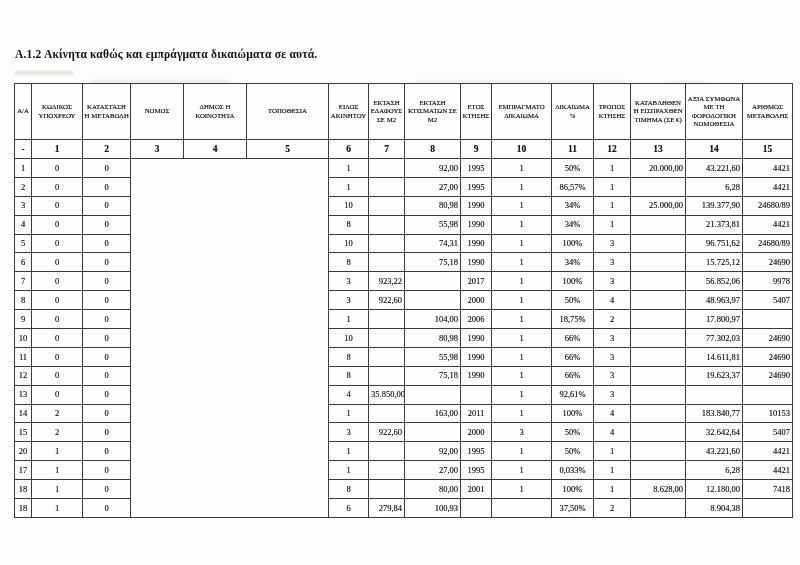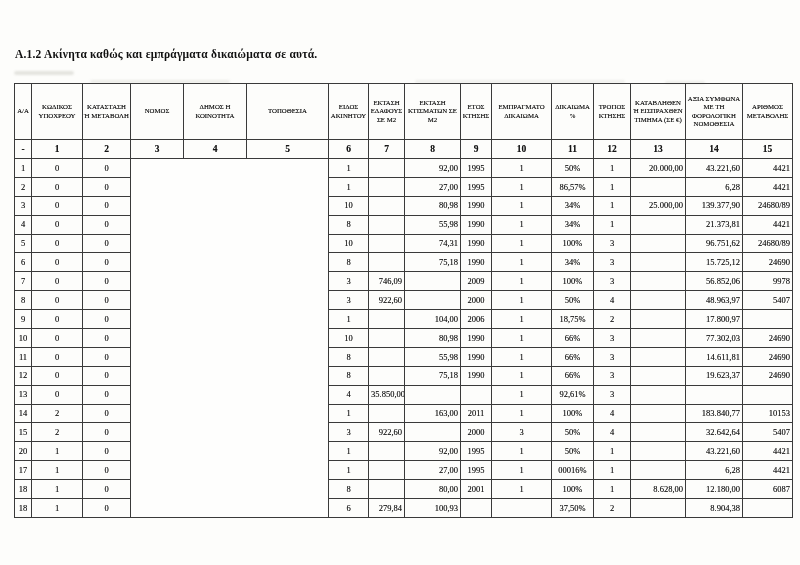--- a/index.html
+++ b/index.html
@@ -211,23 +211,23 @@
         <td class="ctr">3</td>
         <td class="rgt"></td>
         <td class="rgt">15.725,12</td>
         <td class="rgt">24690</td>
       </tr>
       <tr class="datarow">
         <td class="ctr">7</td>
         <td class="ctr">0</td>
         <td class="ctr">0</td>
         <td class="ctr">3</td>
-        <td class="rgt">746,09</td>
-        <td class="rgt"></td>
-        <td class="ctr">2009</td>
+        <td class="rgt">923,22</td>
+        <td class="rgt"></td>
+        <td class="ctr">2017</td>
         <td class="ctr">1</td>
         <td class="ctr">100%</td>
         <td class="ctr">3</td>
         <td class="rgt"></td>
         <td class="rgt">56.852,06</td>
         <td class="rgt">9978</td>
       </tr>
       <tr class="datarow">
         <td class="ctr">8</td>
         <td class="ctr">0</td>
@@ -365,40 +365,40 @@
       </tr>
       <tr class="datarow">
         <td class="ctr">17</td>
         <td class="ctr">1</td>
         <td class="ctr">0</td>
         <td class="ctr">1</td>
         <td class="rgt"></td>
         <td class="rgt">27,00</td>
         <td class="ctr">1995</td>
         <td class="ctr">1</td>
-        <td class="ctr">00016%</td>
+        <td class="ctr">0,033%</td>
         <td class="ctr">1</td>
         <td class="rgt"></td>
         <td class="rgt">6,28</td>
         <td class="rgt">4421</td>
       </tr>
       <tr class="datarow">
         <td class="ctr">18</td>
         <td class="ctr">1</td>
         <td class="ctr">0</td>
         <td class="ctr">8</td>
         <td class="rgt"></td>
         <td class="rgt">80,00</td>
         <td class="ctr">2001</td>
         <td class="ctr">1</td>
         <td class="ctr">100%</td>
         <td class="ctr">1</td>
         <td class="rgt">8.628,00</td>
         <td class="rgt">12.180,00</td>
-        <td class="rgt">6087</td>
+        <td class="rgt">7418</td>
       </tr>
       <tr class="datarow">
         <td class="ctr">18</td>
         <td class="ctr">1</td>
         <td class="ctr">0</td>
         <td class="ctr">6</td>
         <td class="rgt">279,84</td>
         <td class="rgt">100,93</td>
         <td class="ctr"></td>
         <td class="ctr"></td>

